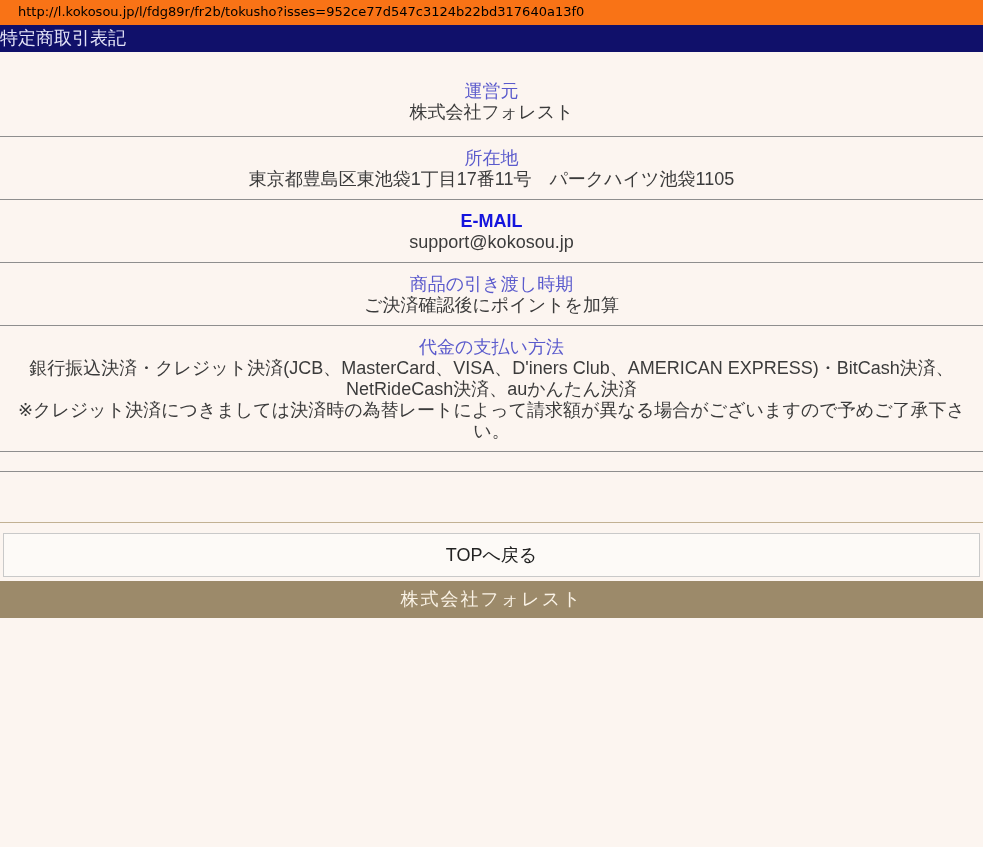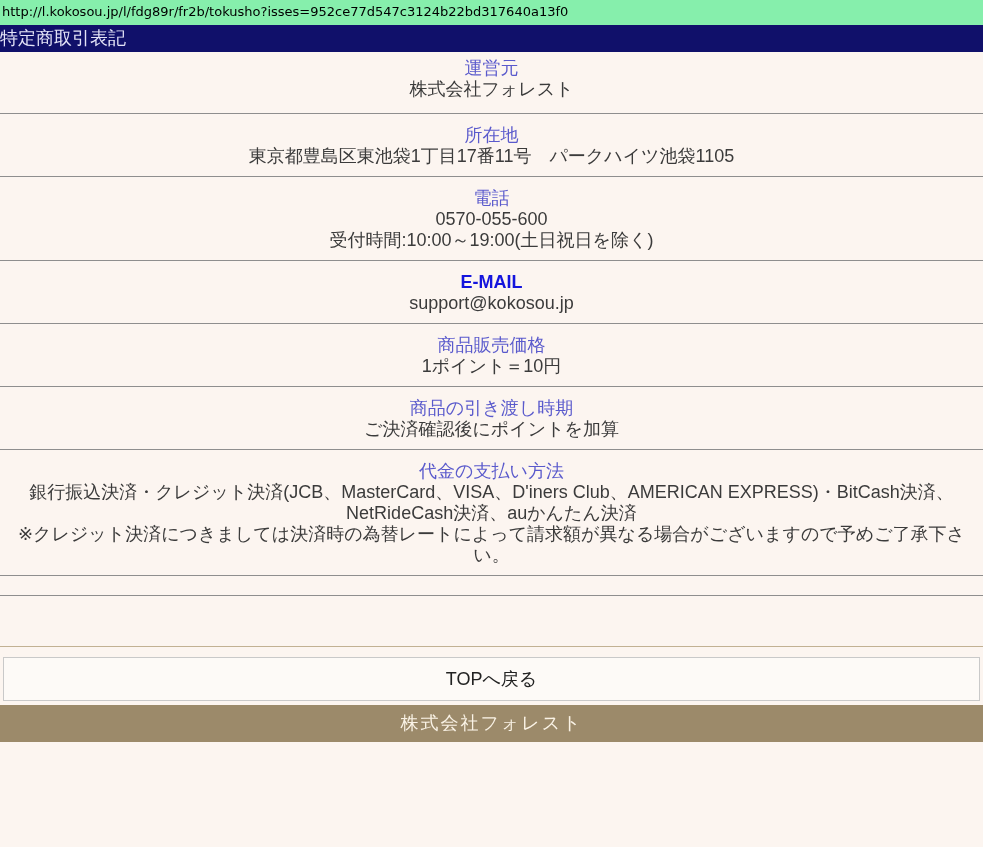--- a/index.html
+++ b/index.html
@@ -5,45 +5,45 @@
   html, body {
     margin: 0;
     padding: 0;
   }
   body {
     width: 983px;
     background: var(--page-bg, #fcf5f0);
     font-family: "Liberation Sans", "DejaVu Sans", sans-serif;
   }
   .url-bar {
-    background: #86efac;
+    background: #f97316;
     color: #000000;
     font-size: 13px;
     line-height: 16px;
-    padding: 4px 2px 5px 2px;
+    padding: 4px 2px 5px 18px;
     font-family: "DejaVu Sans", sans-serif;
     white-space: nowrap;
     overflow: hidden;
   }
   .title-bar {
     background: var(--header-bg, #10106a);
     color: var(--header-text, #e3e3f7);
     font-size: 18px;
     line-height: 20px;
     padding: 3px 0 4px 0;
   }
   .sections { }
   .section {
     text-align: center;
     padding: 10px 10px 9px 10px;
     border-bottom: 1px solid var(--divider-gray, #8e8e8e);
     font-size: 18px;
   }
   .section:first-child {
-    padding-top: 5px;
+    padding-top: 28px;
     padding-bottom: 13px;
   }
   .section-heading {
     color: var(--heading-color, #5a5acc);
     line-height: 22px;
   }
   .section-heading.link {
     color: var(--link-color, #1414dd);
     font-weight: bold;
     cursor: pointer;
@@ -95,41 +95,28 @@
   </div>
 
 
   <div class="section">
     <div class="section-heading">所在地</div>
     <div class="section-lines">
         <div class="section-line">東京都豊島区東池袋1丁目17番11号　パークハイツ池袋1105</div>
       </div>
   </div>
 
-  <div class="section">
-    <div class="section-heading">電話</div>
-    <div class="section-lines">
-        <div class="section-line">0570-055-600</div>
-        <div class="section-line">受付時間:10:00～19:00(土日祝日を除く)</div>
-      </div>
-  </div>
 
   <div class="section">
     <div class="section-heading link">E-MAIL</div>
     <div class="section-lines">
         <div class="section-line">support@kokosou.jp</div>
       </div>
   </div>
 
-  <div class="section">
-    <div class="section-heading">商品販売価格</div>
-    <div class="section-lines">
-        <div class="section-line">1ポイント＝10円</div>
-      </div>
-  </div>
 
   <div class="section">
     <div class="section-heading">商品の引き渡し時期</div>
     <div class="section-lines">
         <div class="section-line">ご決済確認後にポイントを加算</div>
       </div>
   </div>
 
   <div class="section">
     <div class="section-heading">代金の支払い方法</div>

